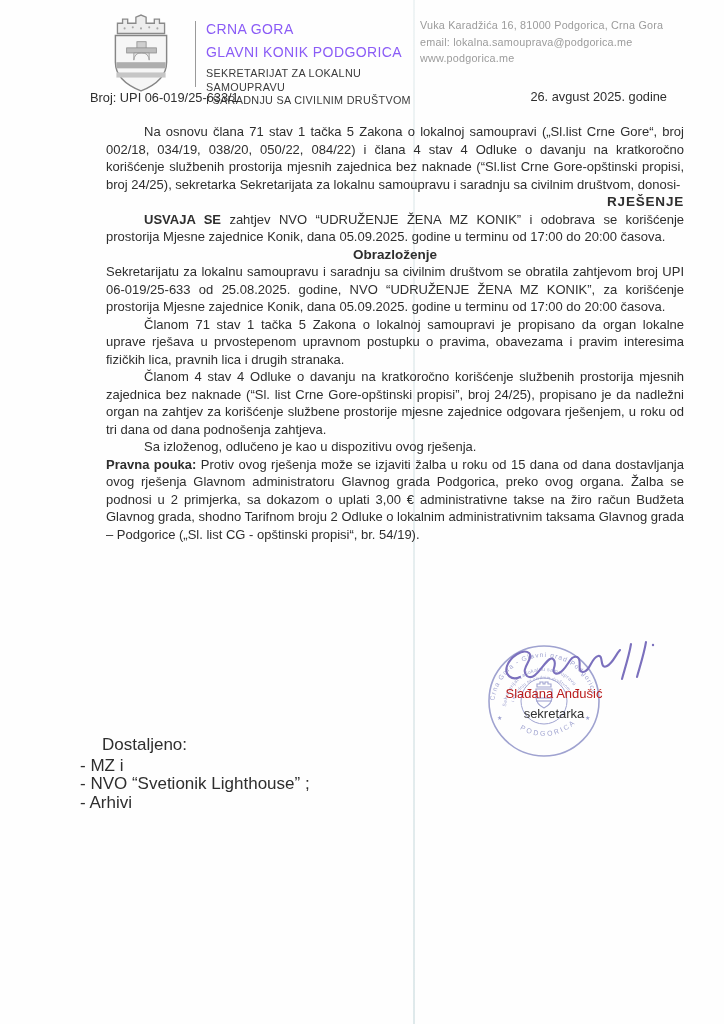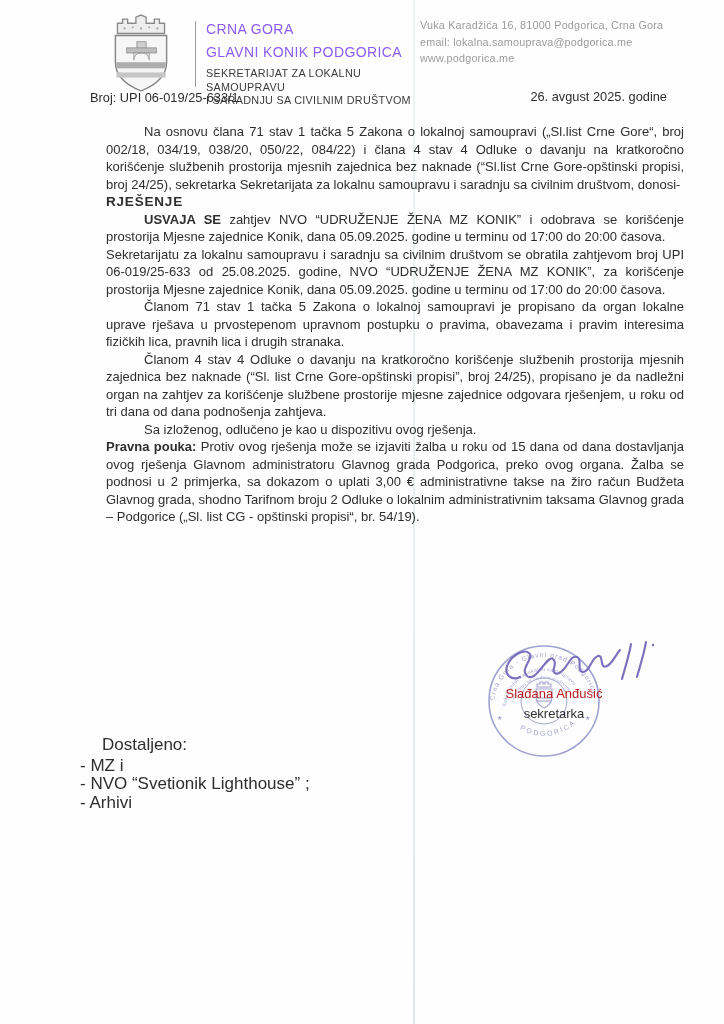--- a/index.html
+++ b/index.html
@@ -22,21 +22,21 @@
                    color:#9b9b9b; line-height:16.5px; letter-spacing:.2px; }
   .broj { position:absolute; left:90px; top:90px; font-size:12.8px; color:#2e2e2e; }
   .date { position:absolute; right:57px; top:89px; font-size:12.8px; color:#2e2e2e; }
 
   
   .content { position:absolute; left:78px; top:120px; width:578px;
              font-size:13px; line-height:17.5px; text-align:justify;margin-left:28px; }
   .content p { margin:0; }
   .indent { text-indent:38px; }
   .p-intro   { padding-top:3px; }
-  .doc-title { text-align:left; font-weight:bold; font-size:13.5px;
+  .doc-title { text-align:right; font-weight:bold; font-size:13.5px;
                letter-spacing:.8px; margin-top:18px; }
   .p-usvaja  { margin-top:14px; }
   .sec-title { text-align:center; font-weight:bold; font-size:13.5px; margin-top:14px; }
   .p-first   { margin-top:12px; }
   .p-sa      { margin-top:8px; }
   .p-pravna  { margin-top:10px; }
   .b { font-weight:bold; }
 
   
   .sig-area { position:absolute; left:438px; top:633px; width:240px; height:135px; }
@@ -90,20 +90,21 @@
   <div class="broj">Broj: UPI 06-019/25-633/1</div>
   <div class="date">26. avgust 2025. godine</div>
 
   <div class="content">
     <p class="p-intro indent">Na osnovu člana 71 stav 1 tačka 5 Zakona o lokalnoj samoupravi („Sl.list Crne Gore“, broj 002/18, 034/19, 038/20, 050/22, 084/22) i člana 4 stav 4 Odluke o davanju na kratkoročno korišćenje službenih prostorija mjesnih zajednica bez naknade (“Sl.list Crne Gore-opštinski propisi, broj 24/25), sekretarka Sekretarijata za lokalnu samoupravu i saradnju sa civilnim društvom, donosi-</p>
 
     <p class="doc-title">RJEŠENJE</p>
 
     <p class="p-usvaja indent"><span class="b">USVAJA SE</span><span> zahtjev NVO “UDRUŽENJE ŽENA MZ KONIK”  i odobrava se korišćenje prostorija Mjesne zajednice Konik, dana 05.09.2025. godine u terminu od 17:00 do 20:00 časova.</span></p>
 
+    <p class="sec-title">Obrazloženje</p>
 
     <p class="p-first">Sekretarijatu za lokalnu samoupravu i saradnju sa civilnim društvom se obratila zahtjevom broj UPI  06-019/25-633 od 25.08.2025. godine,  NVO “UDRUŽENJE ŽENA MZ KONIK”, za korišćenje prostorija Mjesne zajednice Konik, dana 05.09.2025. godine u terminu od 17:00 do 20:00 časova.</p>
     <p class="indent">Članom 71 stav 1 tačka 5  Zakona o lokalnoj samoupravi je propisano da organ lokalne uprave rješava u prvostepenom upravnom postupku o pravima, obavezama i pravim interesima fizičkih lica, pravnih lica i drugih stranaka.</p>
     <p class="indent">Članom 4 stav 4 Odluke o davanju na kratkoročno korišćenje službenih prostorija mjesnih zajednica bez naknade (“Sl. list Crne Gore-opštinski propisi”, broj 24/25), propisano je da nadležni organ na zahtjev za korišćenje službene prostorije mjesne zajednice odgovara rješenjem, u roku od tri dana od dana podnošenja zahtjeva.</p>
     <p class="p-sa indent">Sa izloženog, odlučeno je kao u dispozitivu ovog rješenja.</p>
 
     <p class="p-pravna"><span class="b">Pravna pouka:</span><span> Protiv ovog rješenja može se izjaviti žalba u roku od 15 dana od dana dostavljanja ovog rješenja Glavnom administratoru Glavnog grada Podgorica, preko ovog organa. Žalba se podnosi u 2 primjerka, sa dokazom o uplati 3,00 € administrativne takse na žiro račun Budžeta Glavnog grada, shodno Tarifnom broju 2 Odluke o lokalnim administrativnim taksama Glavnog grada – Podgorice („Sl. list CG - opštinski propisi“, br. 54/19).</span></p>
   </div>
 
   <div class="sig-area">

